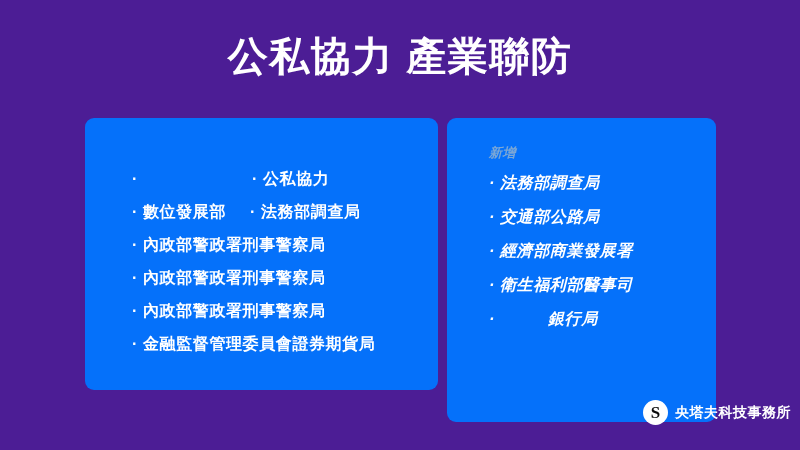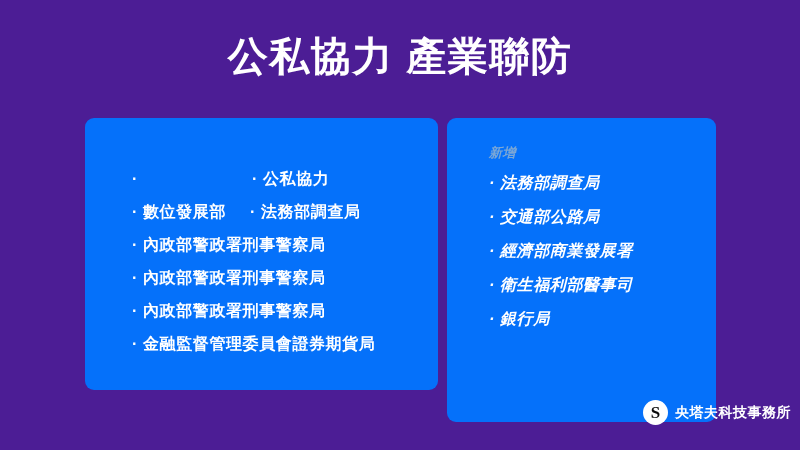--- a/index.html
+++ b/index.html
@@ -70,21 +70,21 @@
   .bullet {
     display:inline-block;
     width:11px;
     flex:0 0 11px;
     color:#ffffff;
     font-size:16px;
     line-height:1.38;
     text-align:left;
   }
   .item-text { display:block; }
-  .item-text .ln2 { display:block; }
+  .item-text .ln2 { display:block;margin-left:48px; }
 
   
   .item.col2 { margin-left:14px; }
   .row.pair-a .item.col1 { width:106px; }
   .row.pair-b .item.col1 { width:104px; }
 
   
   .logo {
     position:absolute;
     left:643px; top:400px;

